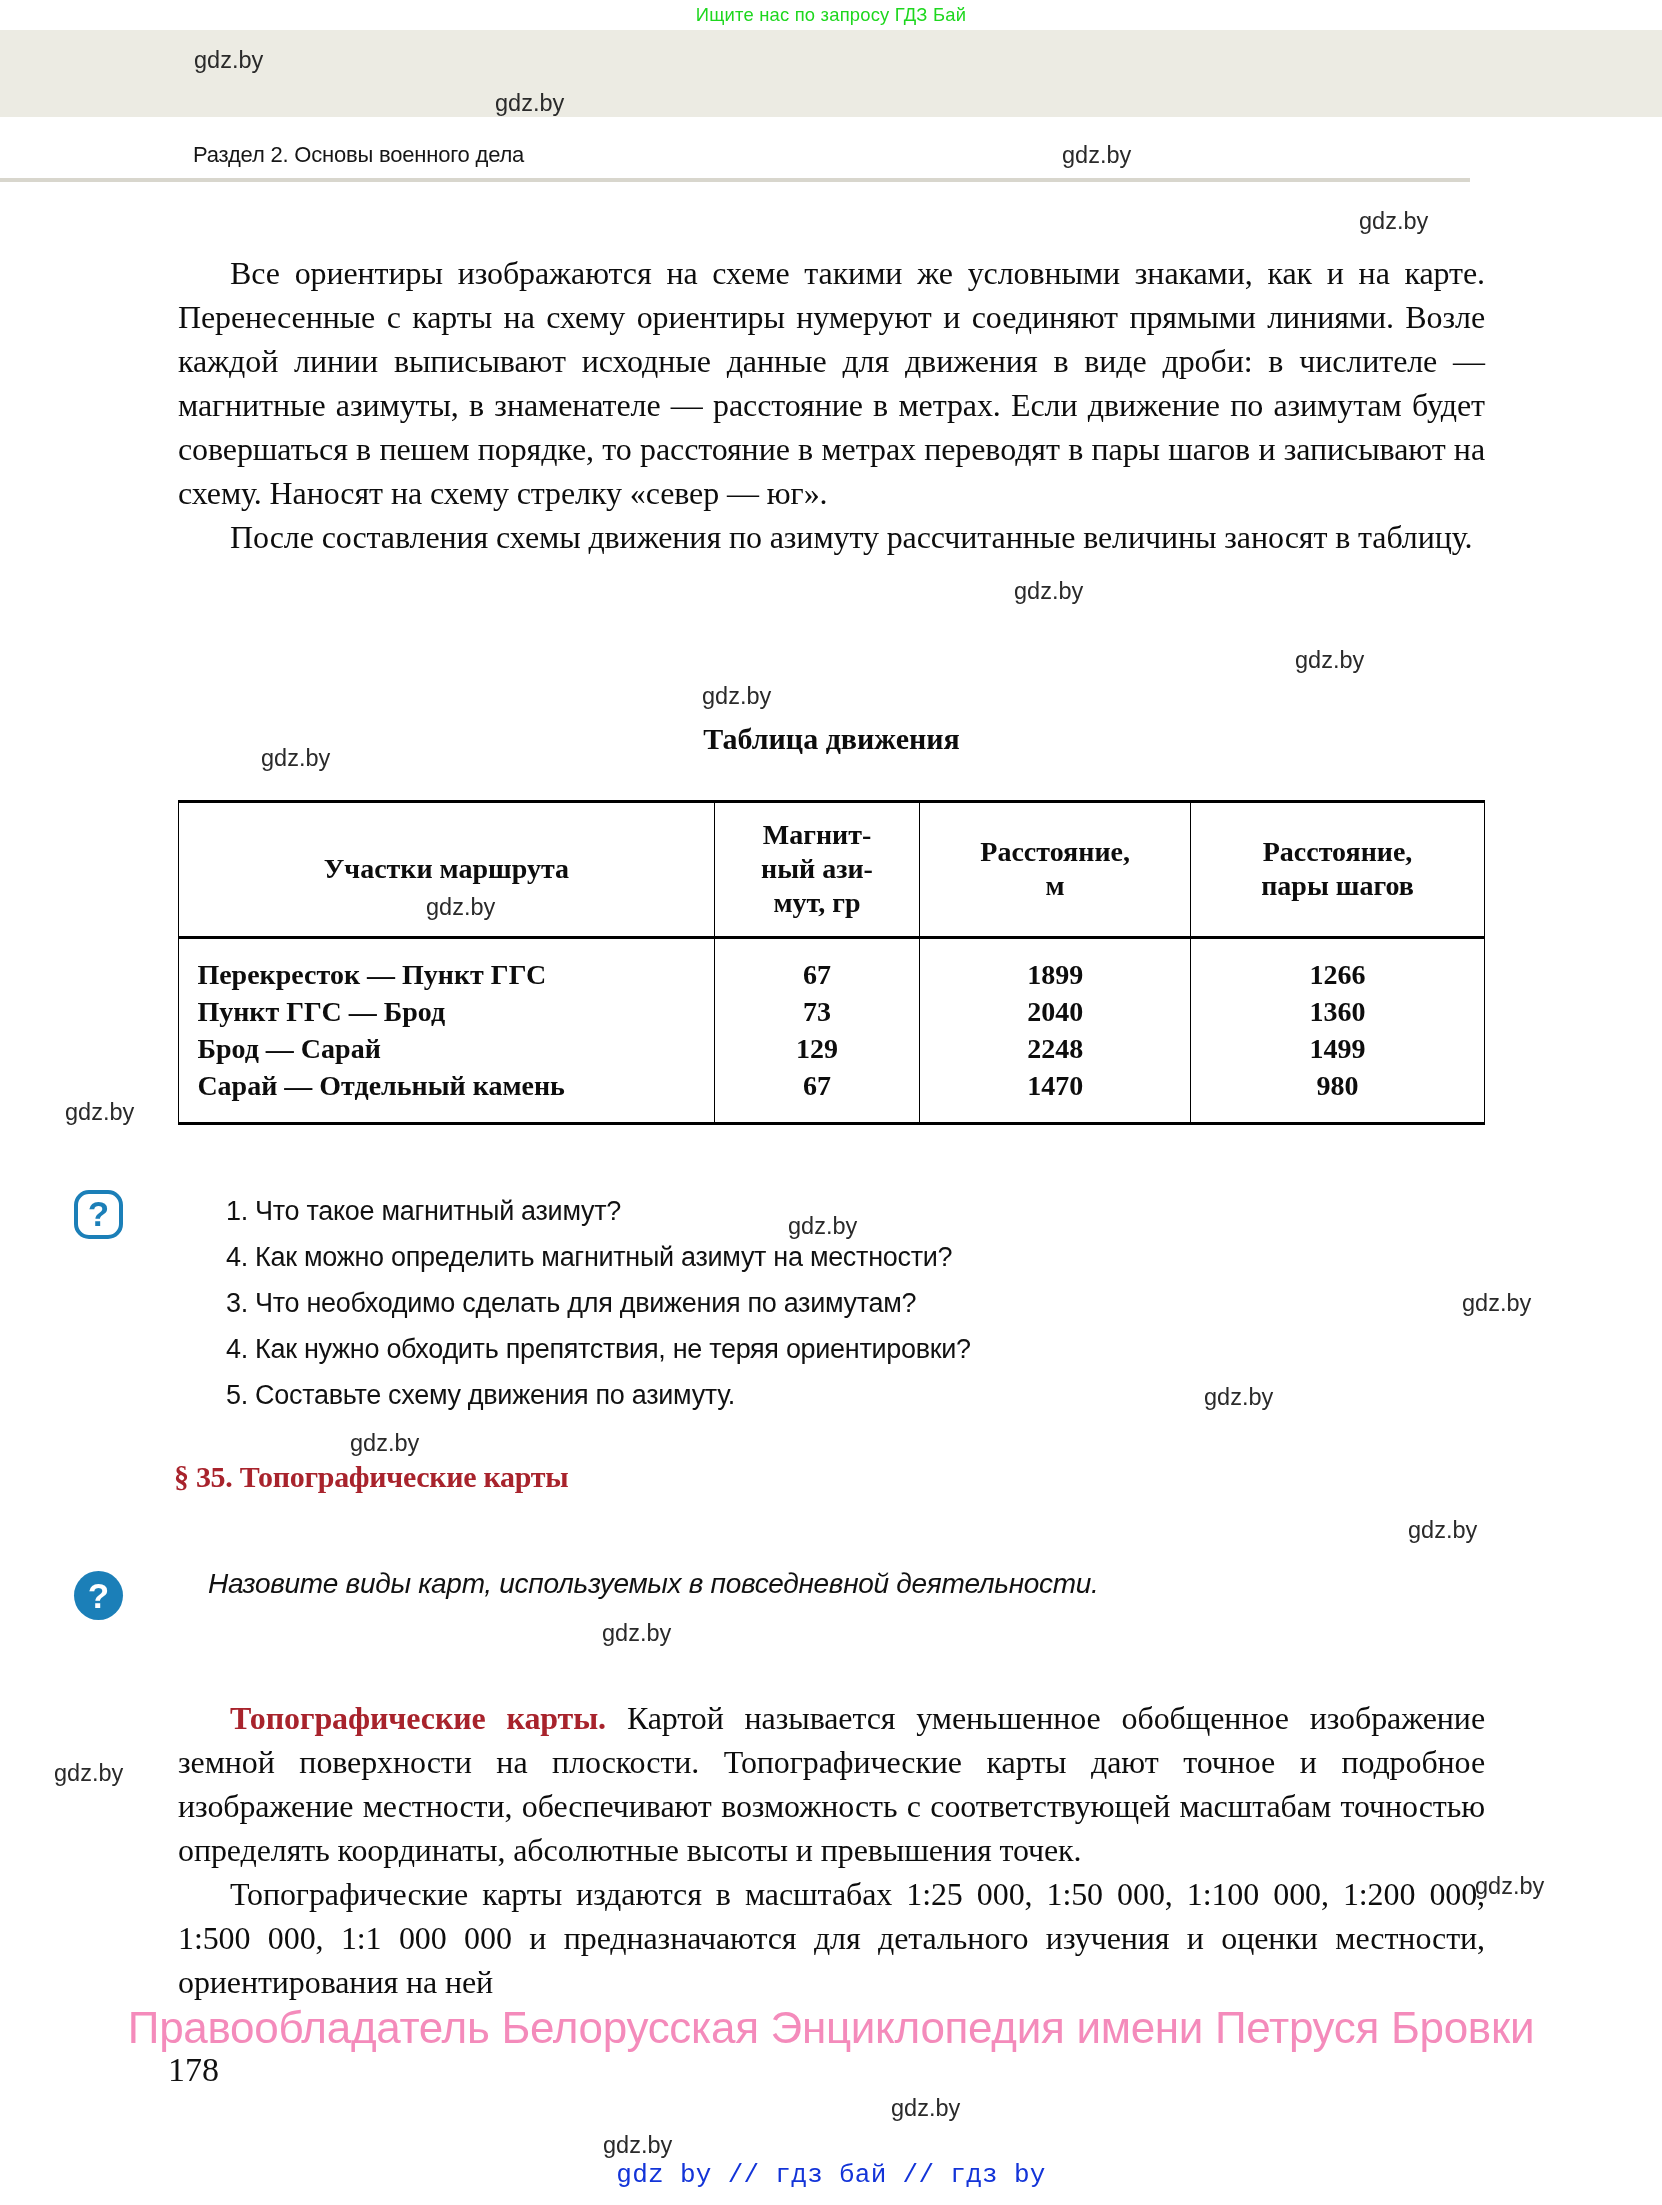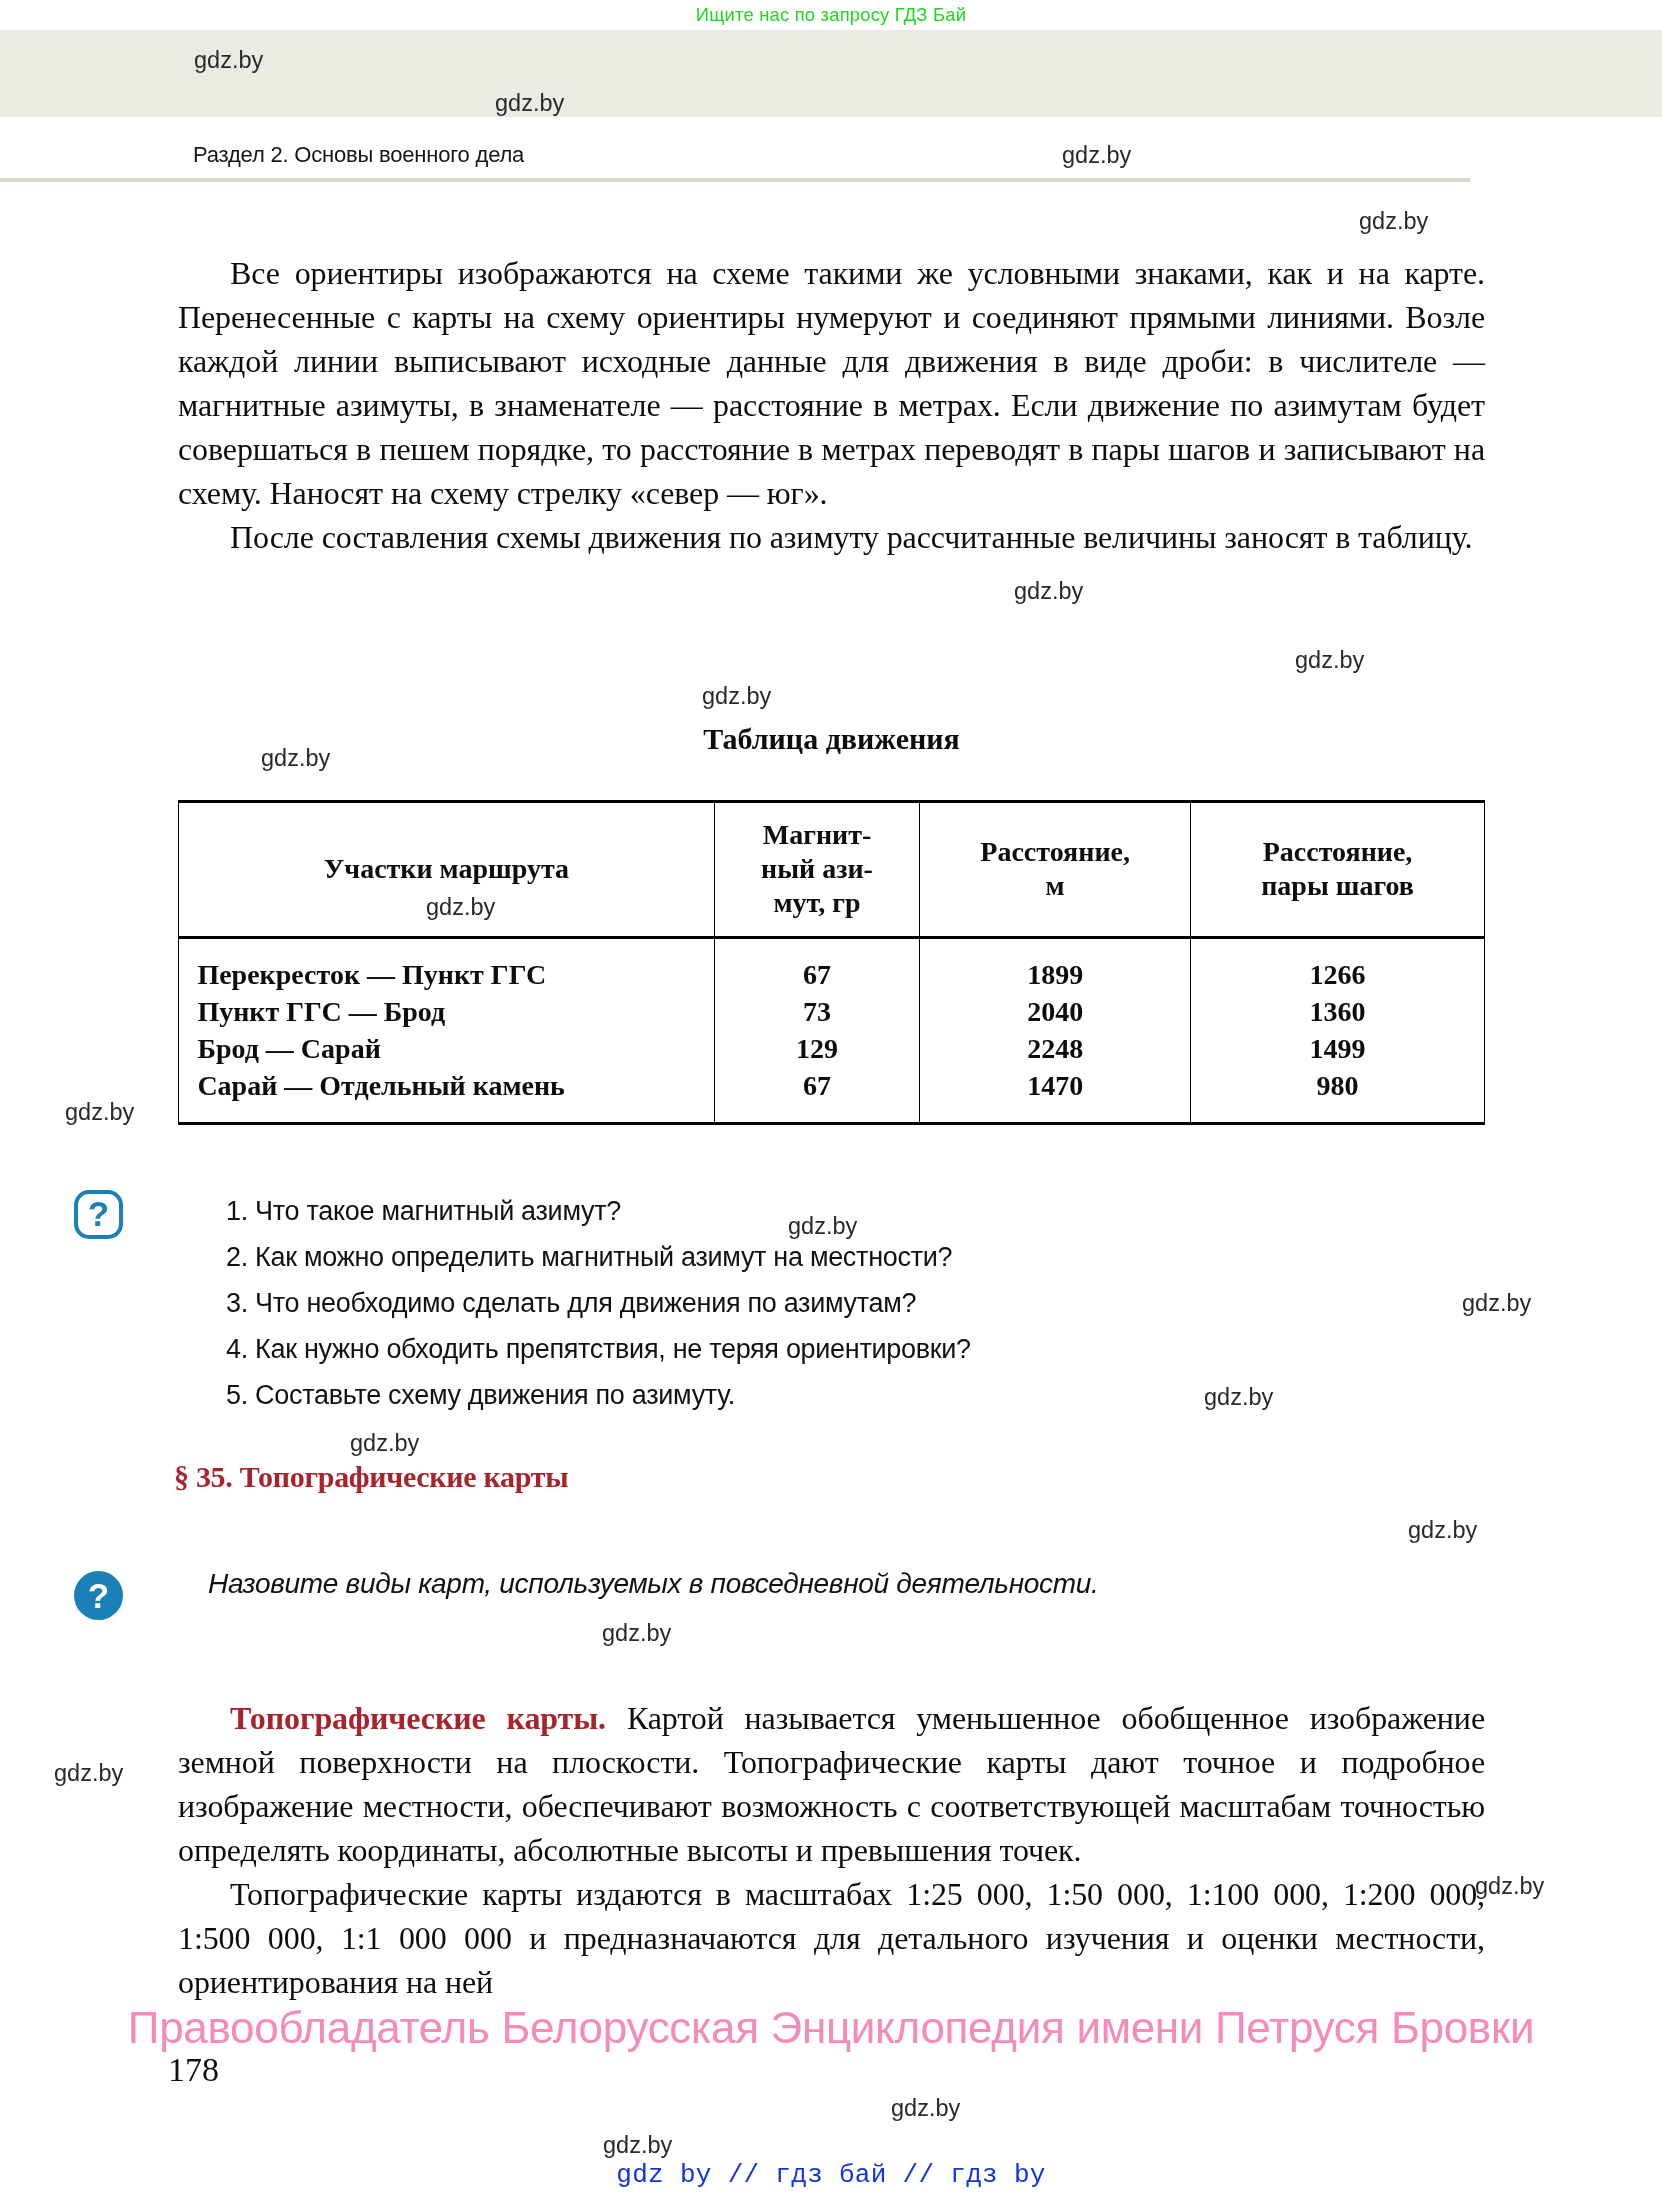--- a/index.html
+++ b/index.html
@@ -323,21 +323,21 @@
         <td class="num">67</td>
         <td class="num">1470</td>
         <td class="num">980</td>
       </tr>
     </tbody>
   </table>
 
   <div class="q-icon-outline">?</div>
   <div class="q-list">
     <div>1. Что такое магнитный азимут?</div>
-    <div>2. Как можно определить магнитный азимут на местности?</div>
+    <div>4. Как можно определить магнитный азимут на местности?</div>
     <div>3. Что необходимо сделать для движения по азимутам?</div>
     <div>4. Как нужно обходить препятствия, не теряя ориентировки?</div>
     <div>5. Составьте схему движения по азимуту.</div>
   </div>
 
   <div class="sec-head">§ 35. Топографические карты</div>
 
   <div class="q-icon-filled">?</div>
   <div class="prompt-italic">Назовите виды карт, используемых в повседневной деятельности.</div>
 

